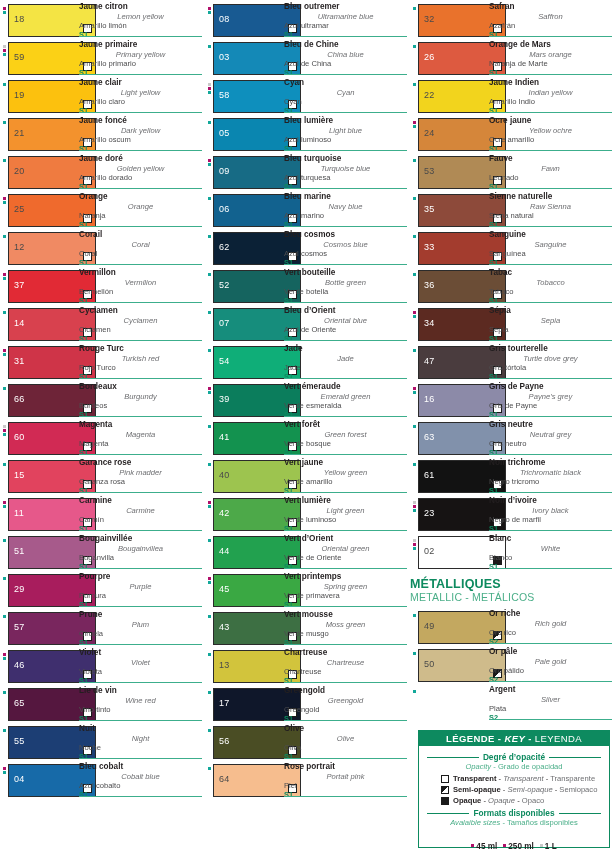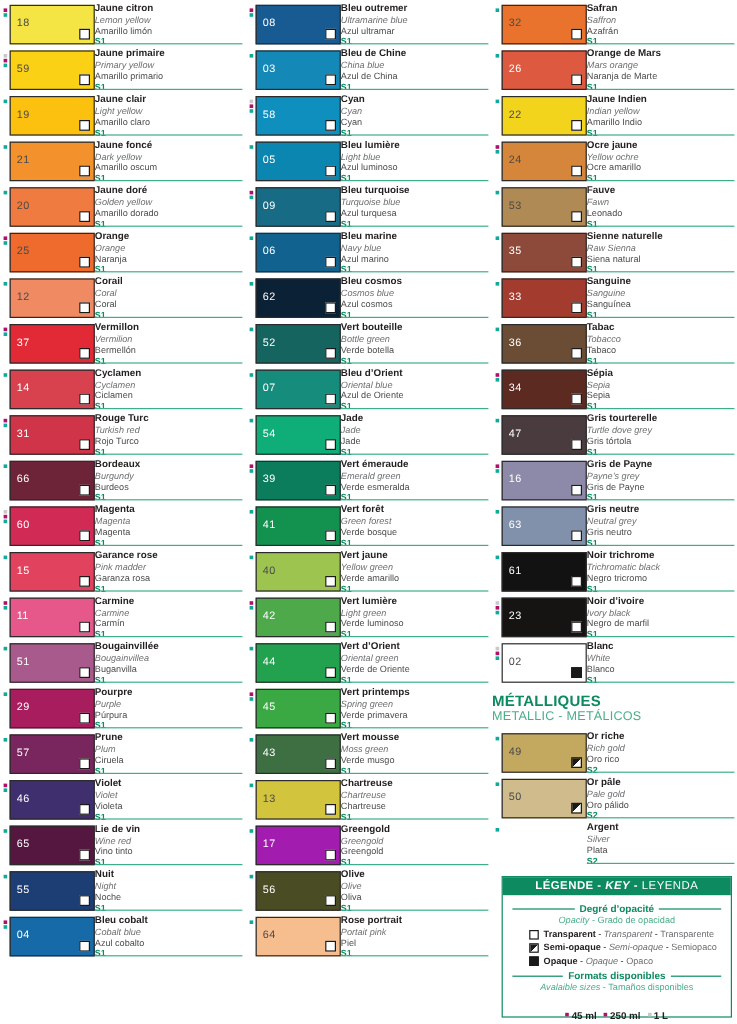--- a/index.html
+++ b/index.html
@@ -28,21 +28,21 @@
     width:7px;
     display:flex;flex-direction:column;align-items:center;gap:1px;
   }
   .dot{width:3px;height:3px;display:block;}
   .dot.s45{background:#12a89a;}
   .dot.s250{background:#b0106a;}
   .dot.s1l{background:#c9c9c9;}
 
   .swatch{
     position:absolute;left:8px;top:4px;
-    width:71px;height:33px;
+    width:88px;height:33px;
     border:1px solid #2b2b2b;
     box-sizing:border-box;
   }
   .swatch .code{
     position:absolute;left:5px;top:9px;
     font-size:9px;color:#ffffff;letter-spacing:.3px;
   }
   .swatch.light .code{color:#4a4a4a;}
   .opacity-box{
     position:absolute;right:3px;bottom:3px;
@@ -53,21 +53,21 @@
   }
   .opacity-box.opaque{background:#1a1a1a;}
   .opacity-box.semi{
     background:linear-gradient(135deg,#1a1a1a 0%,#1a1a1a 50%,#ffffff 50%,#ffffff 100%);
   }
 
   .info{
     position:absolute;left:79px;top:2px;right:2px;
   }
   .n-fr{font-size:8.2px;font-weight:bold;color:#231f20;line-height:10px;letter-spacing:0;}
-  .n-en{font-size:7.6px;font-style:italic;color:#6d6e71;line-height:9px;}
+  .n-en{font-size:7.6px;font-style:italic;color:#6d6e71;line-height:9px;text-align:center;}
   .n-es{font-size:7.6px;color:#4d4d4f;line-height:9px;}
   .serie{font-size:7.4px;font-weight:bold;color:#0c8b5e;line-height:9px;}
 
   .rule{
     position:absolute;left:79px;right:2px;bottom:1px;
     height:1px;background:#3cae8c;
   }
 
   
   .metal-head{padding:7px 0 3px 0;}
@@ -769,21 +769,21 @@
           <div class="n-en">Chartreuse</div>
           <div class="n-es">Chartreuse</div>
           <div class="serie">S1</div>
         </div>
         <div class="rule"></div>
       </div>
       <div class="row">
         <div class="dots">
           <span class="dot s45"></span>
         </div>
-        <div class="swatch" style="background: #a21caf; text-align: center;">
+        <div class="swatch" style="background: #0f172a; text-align: center;">
           <span class="code">17</span>
           <span class="opacity-box"></span>
         </div>
         <div class="info">
           <div class="n-fr">Greengold</div>
           <div class="n-en">Greengold</div>
           <div class="n-es">Greengold</div>
           <div class="serie">S1</div>
         </div>
         <div class="rule"></div>

